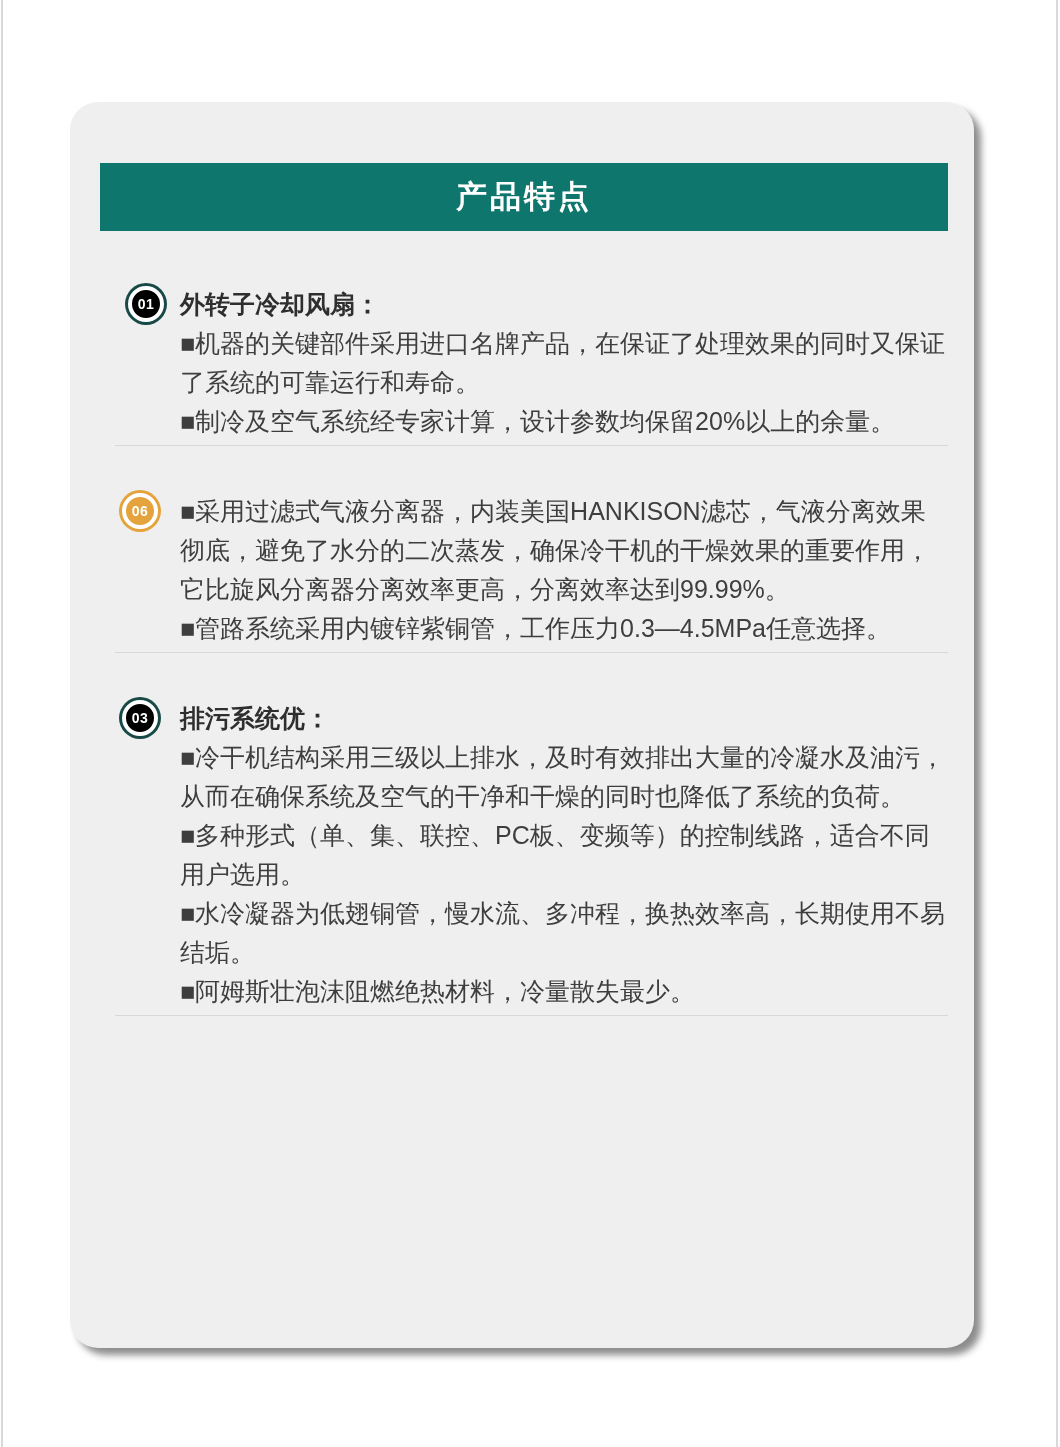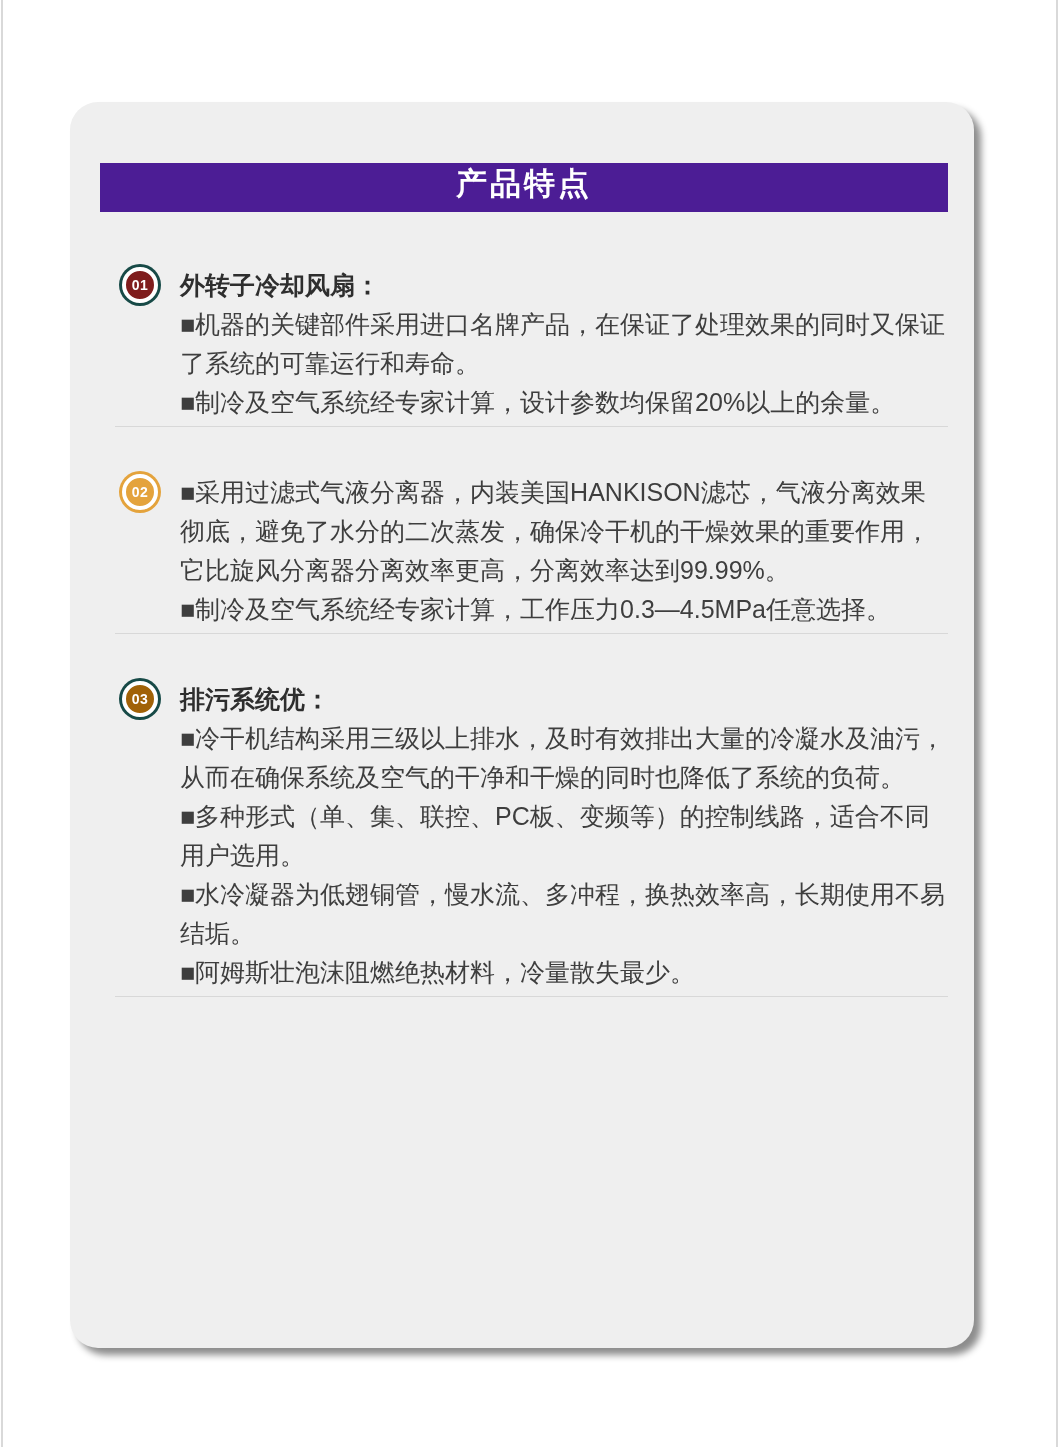--- a/index.html
+++ b/index.html
@@ -24,24 +24,24 @@
     width: 904px; height: 1246px;
     box-sizing: border-box;
     background: #efefef;
     border-radius: 28px;
     box-shadow: 7px 7px 7px rgba(0,0,0,0.45);
     padding: 61px 26px 0 30px;
     overflow: hidden;
   }
 
   .header-bar {
-    height: 49px;
-    background: #4c1d95;
+    height: 68px;
+    background: #0f766e;
     display: flex;
-    align-items: flex-start;
+    align-items: center;
     justify-content: center;
   }
   .header-bar .title {
     color: #ffffff;
     font-size: 31px;
     font-weight: bold;
     letter-spacing: 3px;
   }
 
   .sections { margin-top: 54px; }
@@ -89,40 +89,40 @@
 
 <div class="edge-line left"></div>
 <div class="edge-line right"></div>
 
 <div class="card">
   <div class="header-bar">
     <span class="title">产品特点</span>
   </div>
   <div class="sections">
   <section class="feature-section">
-    <span class="badge" style="background: #7f1d1d; box-shadow: rgb(23, 74, 71) 0px 0px 0px 3px;">01</span>
+    <span class="badge" style="background: #000000; box-shadow: rgb(23, 74, 71) 0px 0px 0px 3px; margin-left: 6px;">01</span>
     <h3 class="sec-title">外转子冷却风扇：</h3>
     <div class="bullets">
           <p class="bullet">■机器的关键部件采用进口名牌产品，在保证了处理效果的同时又保证了系统的可靠运行和寿命。</p>
           <p class="bullet">■制冷及空气系统经专家计算，设计参数均保留20%以上的余量。</p>
         </div>
     <div class="divider"></div>
   </section>
 
   <section class="feature-section">
-    <span class="badge" style="background: rgb(228, 163, 60); box-shadow: rgb(228, 163, 60) 0px 0px 0px 3px;">02</span>
+    <span class="badge" style="background: rgb(228, 163, 60); box-shadow: rgb(228, 163, 60) 0px 0px 0px 3px;">06</span>
     <div class="bullets">
           <p class="bullet">■采用过滤式气液分离器，内装美国HANKISON滤芯，气液分离效果彻底，避免了水分的二次蒸发，确保冷干机的干燥效果的重要作用，它比旋风分离器分离效率更高，分离效率达到99.99%。</p>
-          <p class="bullet">■制冷及空气系统经专家计算，工作压力0.3—4.5MPa任意选择。</p>
+          <p class="bullet">■管路系统采用内镀锌紫铜管，工作压力0.3—4.5MPa任意选择。</p>
         </div>
     <div class="divider"></div>
   </section>
 
   <section class="feature-section">
-    <span class="badge" style="background: #a16207; box-shadow: rgb(23, 74, 71) 0px 0px 0px 3px;">03</span>
+    <span class="badge" style="background: #000000; box-shadow: rgb(23, 74, 71) 0px 0px 0px 3px;">03</span>
     <h3 class="sec-title">排污系统优：</h3>
     <div class="bullets">
           <p class="bullet">■冷干机结构采用三级以上排水，及时有效排出大量的冷凝水及油污，从而在确保系统及空气的干净和干燥的同时也降低了系统的负荷。</p>
           <p class="bullet">■多种形式（单、集、联控、PC板、变频等）的控制线路，适合不同用户选用。</p>
           <p class="bullet">■水冷凝器为低翅铜管，慢水流、多冲程，换热效率高，长期使用不易结垢。</p>
           <p class="bullet">■阿姆斯壮泡沫阻燃绝热材料，冷量散失最少。</p>
         </div>
     <div class="divider"></div>
   </section>
 </div>

